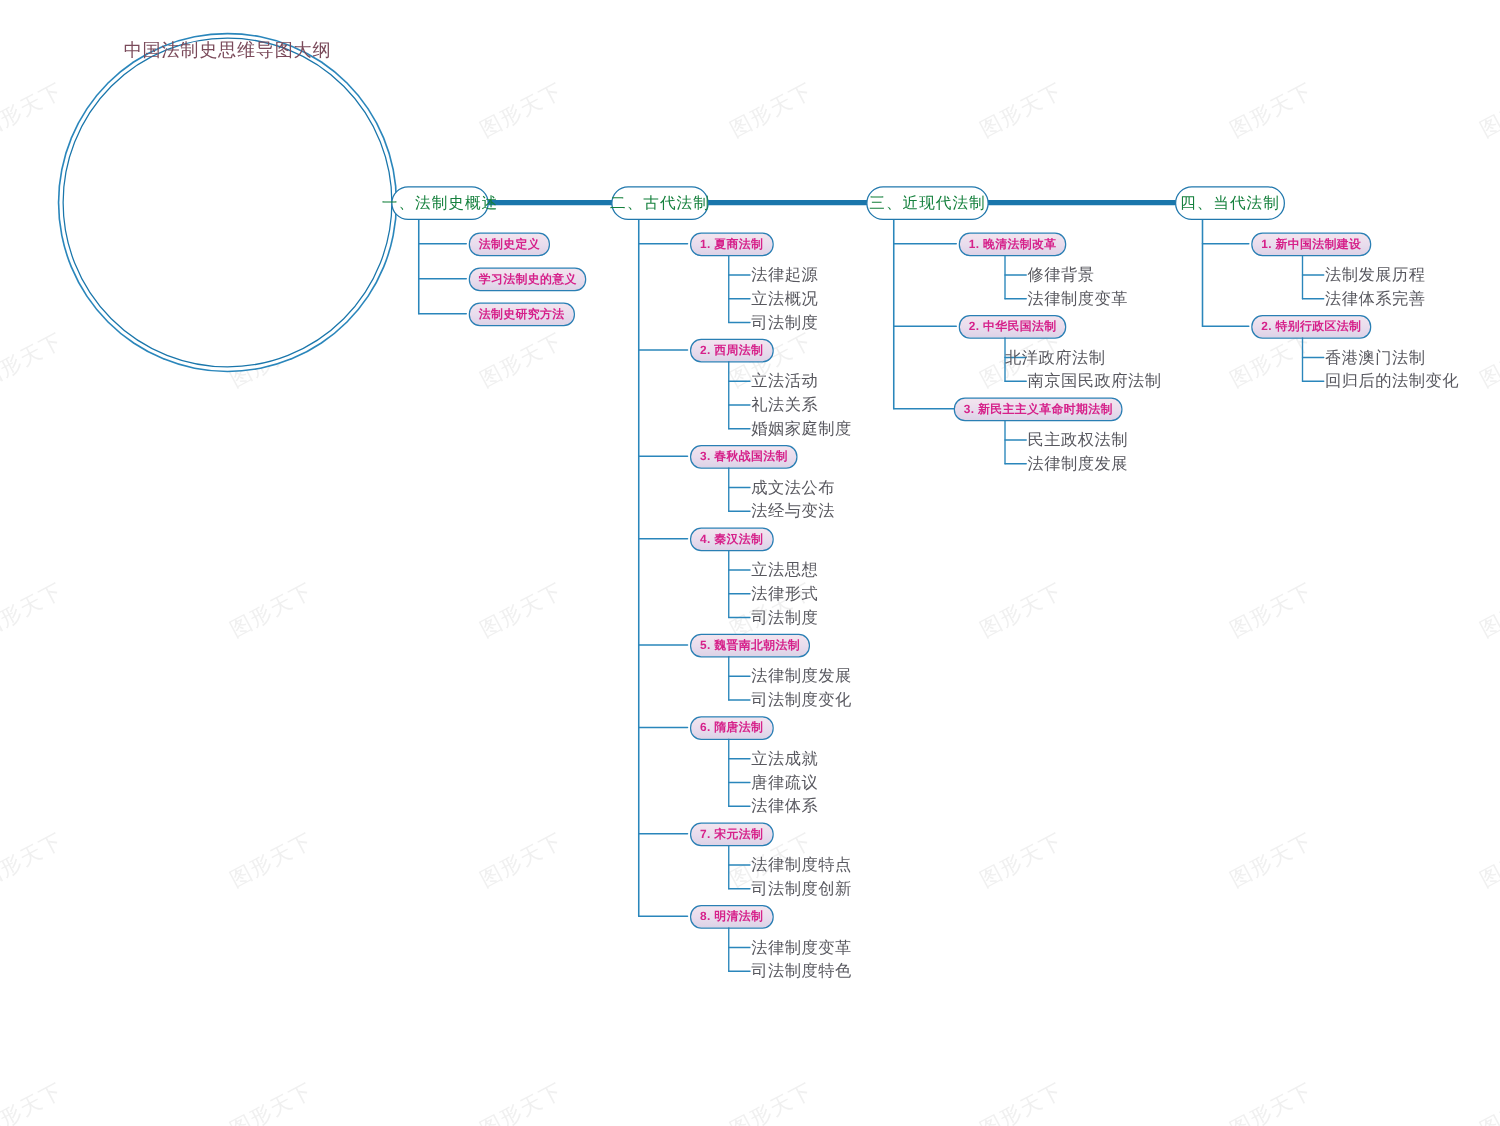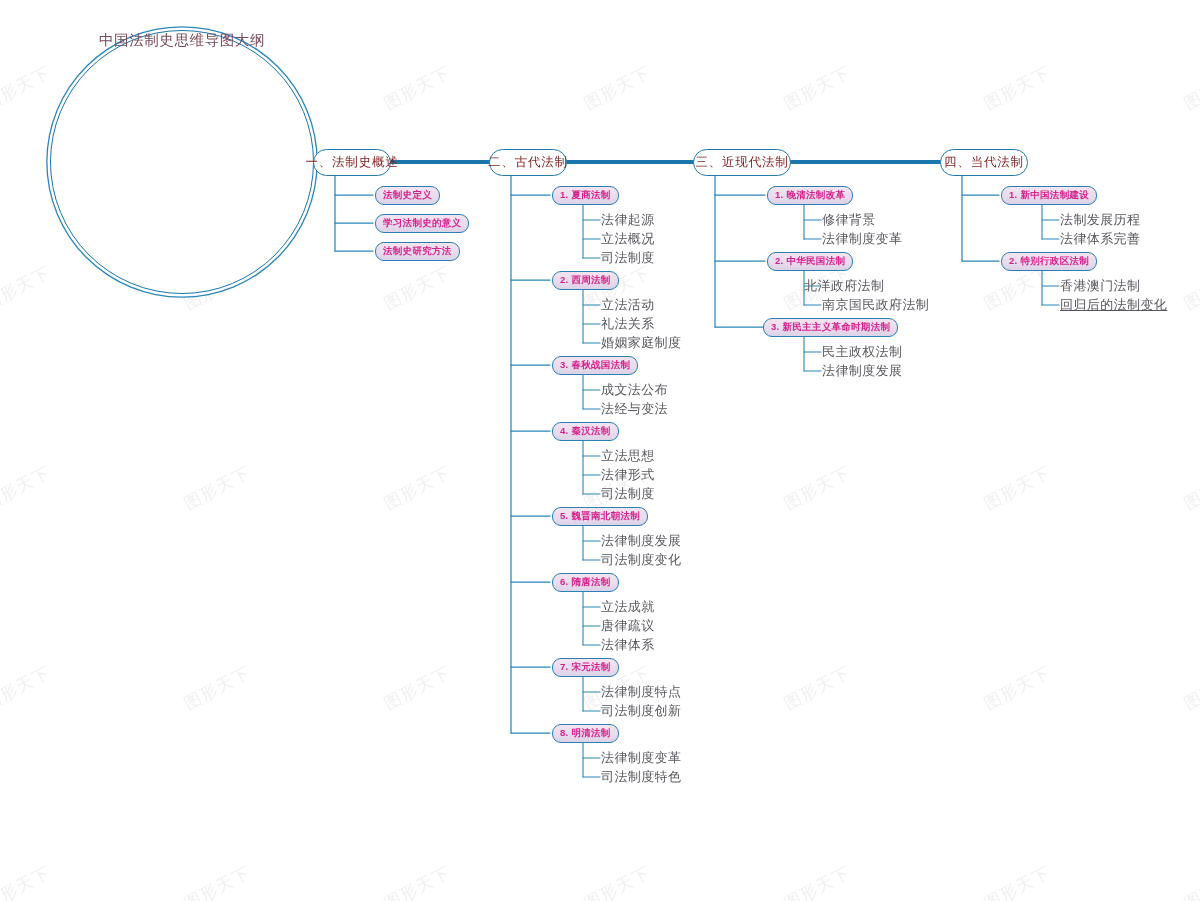--- a/index.html
+++ b/index.html
@@ -82,21 +82,21 @@
   .lvl1 {
     height: 27px;
     border: 1.4px solid #2178ad;
     border-radius: 14px;
     background: #ffffff;
     display: flex;
     align-items: center;
     justify-content: center;
     padding: 0 11px;
     font-size: 12.5px;
-    color: #7f1d1d;
+    color: #15803d;
     letter-spacing: 0.8px;
   }
 
   
   .lvl2 {
     height: 19px;
     border: 1.3px solid #2a7fb4;
     border-radius: 9px;
     background: linear-gradient(180deg, #f3e4ee 0%, #e8dced 55%, #ddd2e6 100%);
     display: flex;
@@ -316,14 +316,14 @@
     </div>
     <div class="node lvl2" style="left: 1001px; top: 185.5px;">
       <span>1. 新中国法制建设</span>
     </div>
     <div class="node lvl3" style="left: 1060px; top: 220px;">法制发展历程</div>
     <div class="node lvl3" style="left: 1060px; top: 239px;">法律体系完善</div>
     <div class="node lvl2" style="left: 1001px; top: 251.5px;">
       <span>2. 特别行政区法制</span>
     </div>
     <div class="node lvl3" style="left: 1060px; top: 286px;">香港澳门法制</div>
-    <div class="node lvl3" style="left: 1060px; top: 305px; text-decoration: underline;">回归后的法制变化</div>
+    <div class="node lvl3" style="left: 1060px; top: 305px;">回归后的法制变化</div>
   </div>
 
 </body></html>

